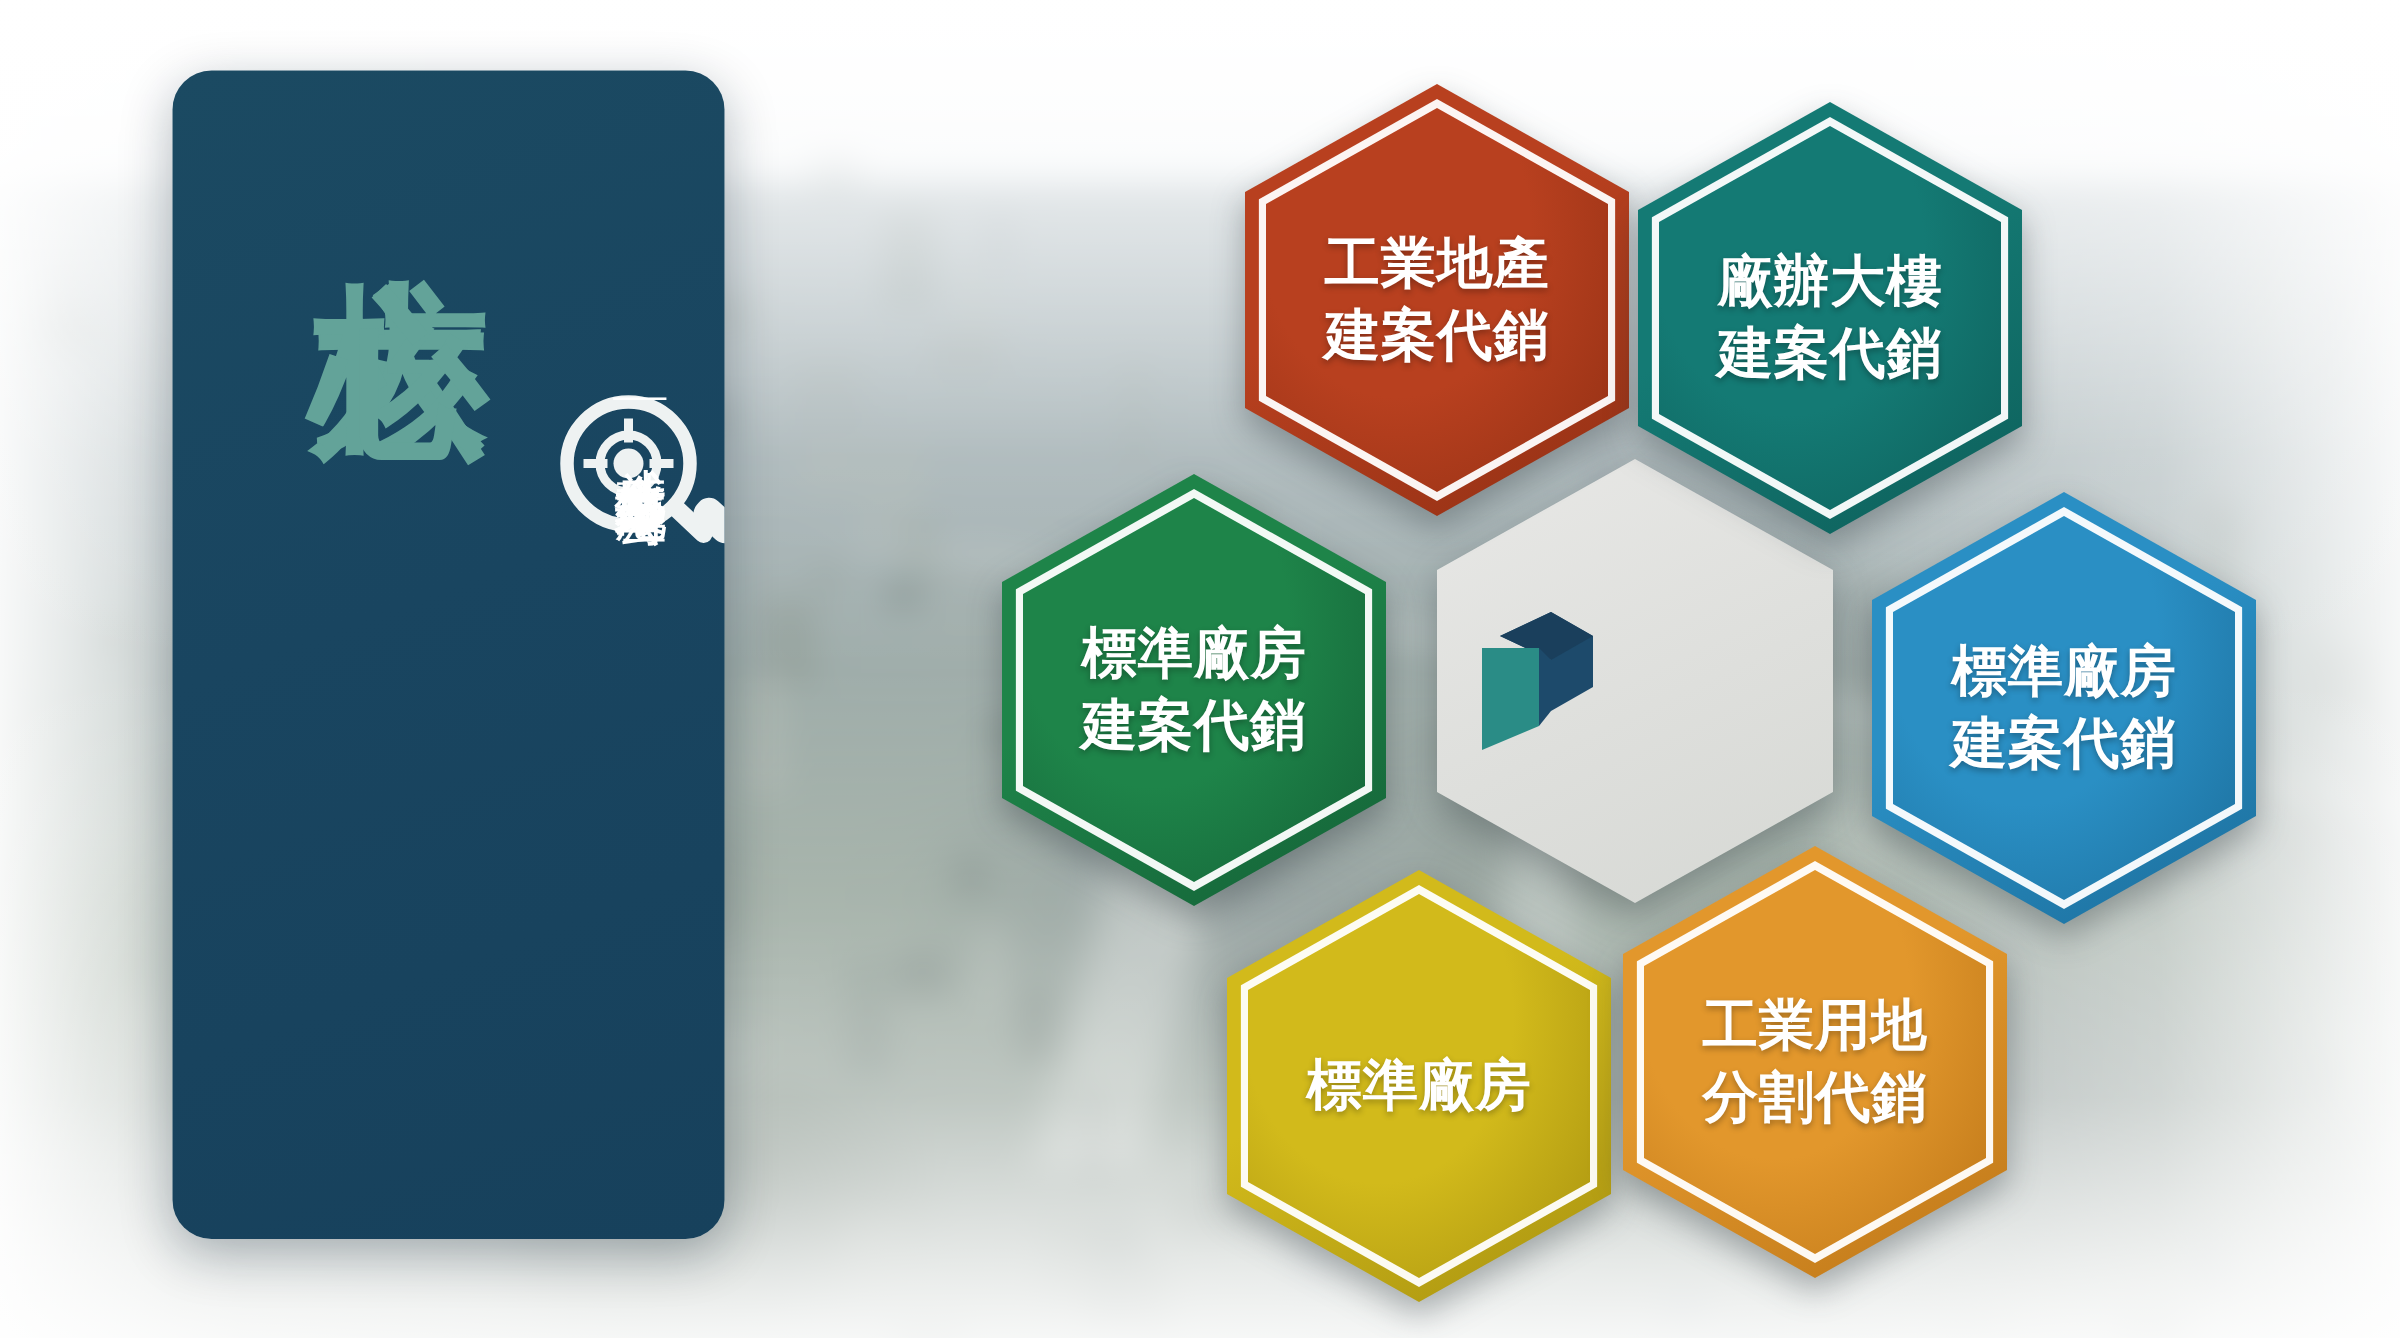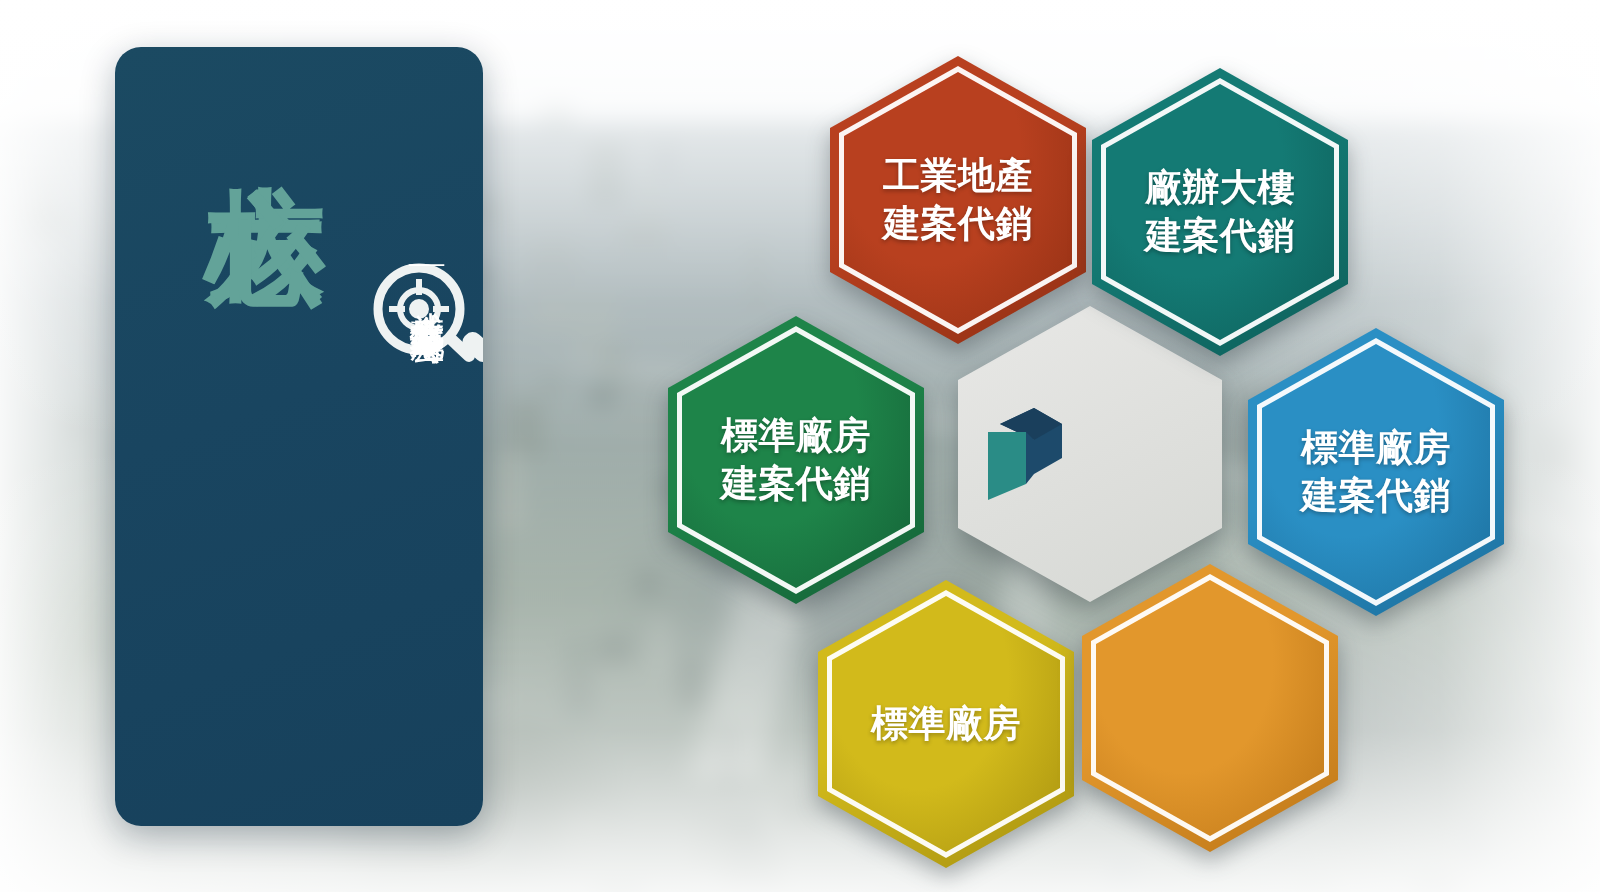--- a/index.html
+++ b/index.html
@@ -367,14 +367,15 @@
     <div class="hex" style="left: 178px; top: 540px;">
       <div class="shape" style="background: linear-gradient(150deg, rgb(210, 186, 27) 0%, rgb(210, 186, 27) 42%, rgb(169, 147, 16) 100%);"></div>
       <div class="inner"></div>
       <div class="inner2" style="background: radial-gradient(at 38% 32%, rgb(210, 186, 27) 0%, rgb(210, 186, 27) 45%, rgb(169, 147, 16) 100%);"></div>
       <div class="label"><div>標準廠房</div></div>
     </div>
     <div class="hex" style="left: 442px; top: 524px;">
       <div class="shape" style="background: linear-gradient(150deg, rgb(226, 151, 44) 0%, rgb(226, 151, 44) 42%, rgb(190, 119, 24) 100%);"></div>
       <div class="inner"></div>
       <div class="inner2" style="background: radial-gradient(at 38% 32%, rgb(226, 151, 44) 0%, rgb(226, 151, 44) 45%, rgb(190, 119, 24) 100%);"></div>
+      <div class="label"><div>工業用地</div><div>分割代銷</div></div>
     </div>
   </div>
 
 </body></html>

